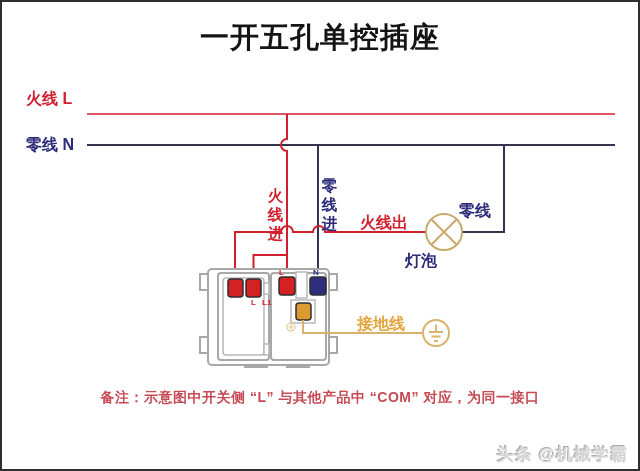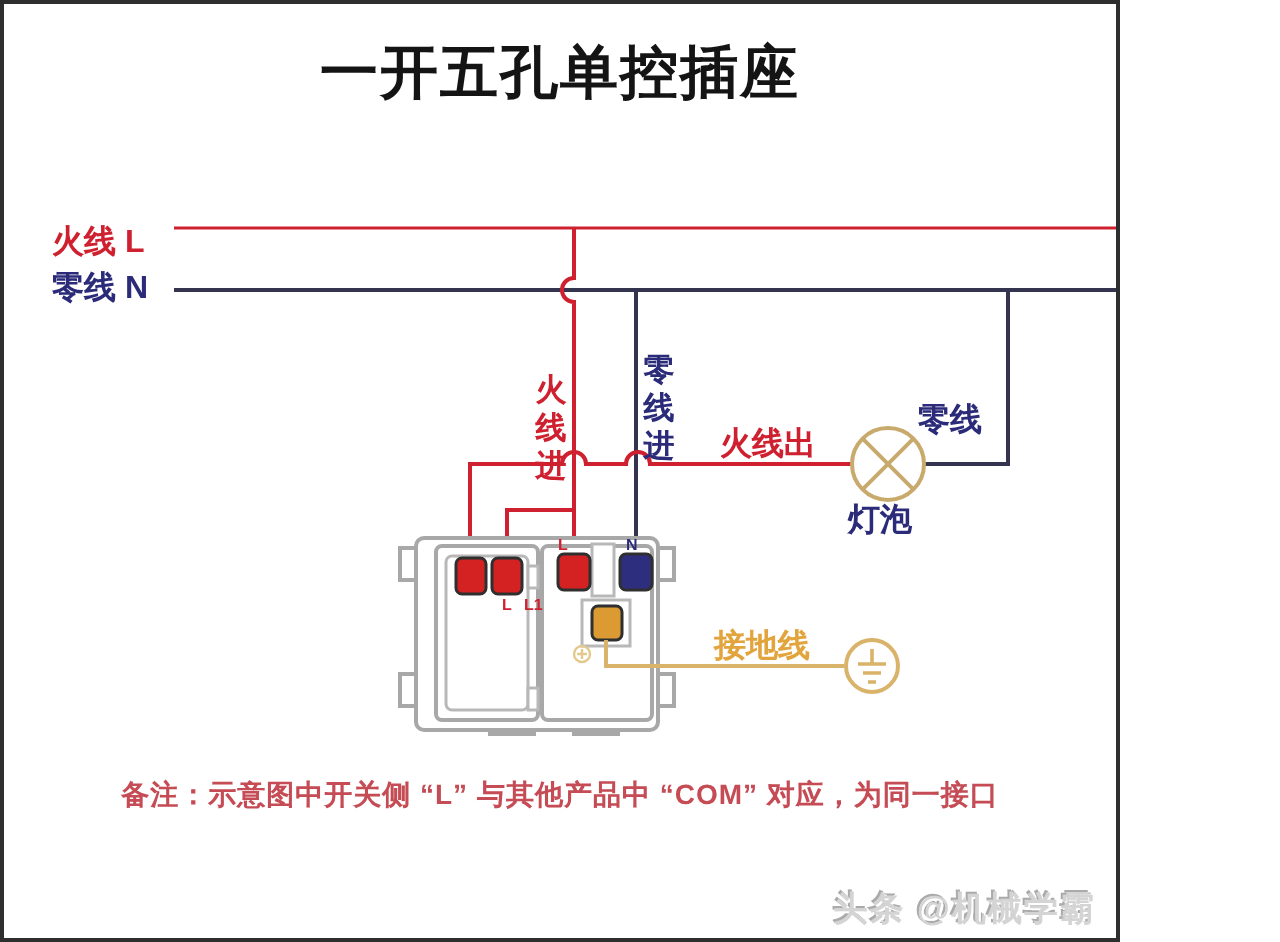--- a/index.html
+++ b/index.html
@@ -1,17 +1,17 @@
 <!DOCTYPE html>
 <html style="--live: #cf2030; --neutral_line: #34344e; --neutral_text: #2b2b7a; --gold_wire: #d9b36a; --gold_text: #e2a43c; --lamp_stroke: #c9aa6d; --terminal_red: #d42222; --terminal_navy: #2e2e7e; --terminal_gold: #dc9a33; --device_outline: #a8a8a8; --note: #c54b55;"><head>
 <meta charset="utf-8">
 <style>
   html,body{margin:0;padding:0;background:#fff;}
   .stage{
-    position:relative;width:560px;height:471px;box-sizing:border-box;
+    position:relative;width:640px;height:471px;box-sizing:border-box;
     border:2px solid #2e2e2e;background:#fff;overflow:hidden;
     font-family:"Liberation Sans","DejaVu Sans",sans-serif;
   }
   .abs{position:absolute;}
   .title{
     left:0;right:0;text-align:center;font-weight:bold;color:#141414;
     font-size:29px;letter-spacing:1px;line-height:1.0;
   }
   .label{font-weight:bold;font-size:16px;line-height:1.1;white-space:nowrap;}
   .red{color:var(--live,#cf2030);}
@@ -101,29 +101,29 @@
       <circle class="lamp-stroke" cx="442" cy="230" r="18"></circle>
       <path class="lamp-line" d="M429.3,217.3 L454.7,242.7 M454.7,217.3 L429.3,242.7"></path>
     </g>
 
     <g>
       <circle class="gnd-stroke" cx="434" cy="331" r="13"></circle>
       <path class="gnd-line" d="M434,322.5 V330 M427,330 H441 M429.5,334.5 H438.5 M432,339 H436"></path>
     </g>
   </svg>
 
-  <div class="abs label red" style="left:24px;top:111px;">火线 L</div>
+  <div class="abs label red" style="left:24px;top:88px;">火线 L</div>
   <div class="abs label navy" style="left:24px;top:134px;">零线 N</div>
 
   <div class="abs vlabel red" style="left:265px;top:159px;margin-top:26px;">火线进</div>
   <div class="abs vlabel navy" style="left:319px;top:159px;margin-top:16px;">零线进</div>
 
   <div class="abs label red" style="left:358px;top:212px;">火线出</div>
   <div class="abs label navy" style="left:457px;top:200px;">零线</div>
-  <div class="abs label navy" style="left:422px;top:250px;">灯泡</div>
+  <div class="abs label navy" style="left:403px;top:250px;">灯泡</div>
   <div class="abs label gold" style="left:355px;top:313px;text-align:center;">接地线</div>
 
   <div class="abs tlabel red" style="left:220px;top:297px;margin-left:40px;">L1</div>
   <div class="abs tlabel red" style="left:249px;top:297px;">L</div>
   <div class="abs tlabel red" style="left:277px;top:267px;">L</div>
   <div class="abs tlabel navy" style="left:311px;top:267px;">N</div>
 
   <div class="abs note">备注：示意图中开关侧 “L” 与其他产品中 “COM” 对应，为同一接口</div>
 
   <div class="abs watermark">头条 @机械学霸</div>

